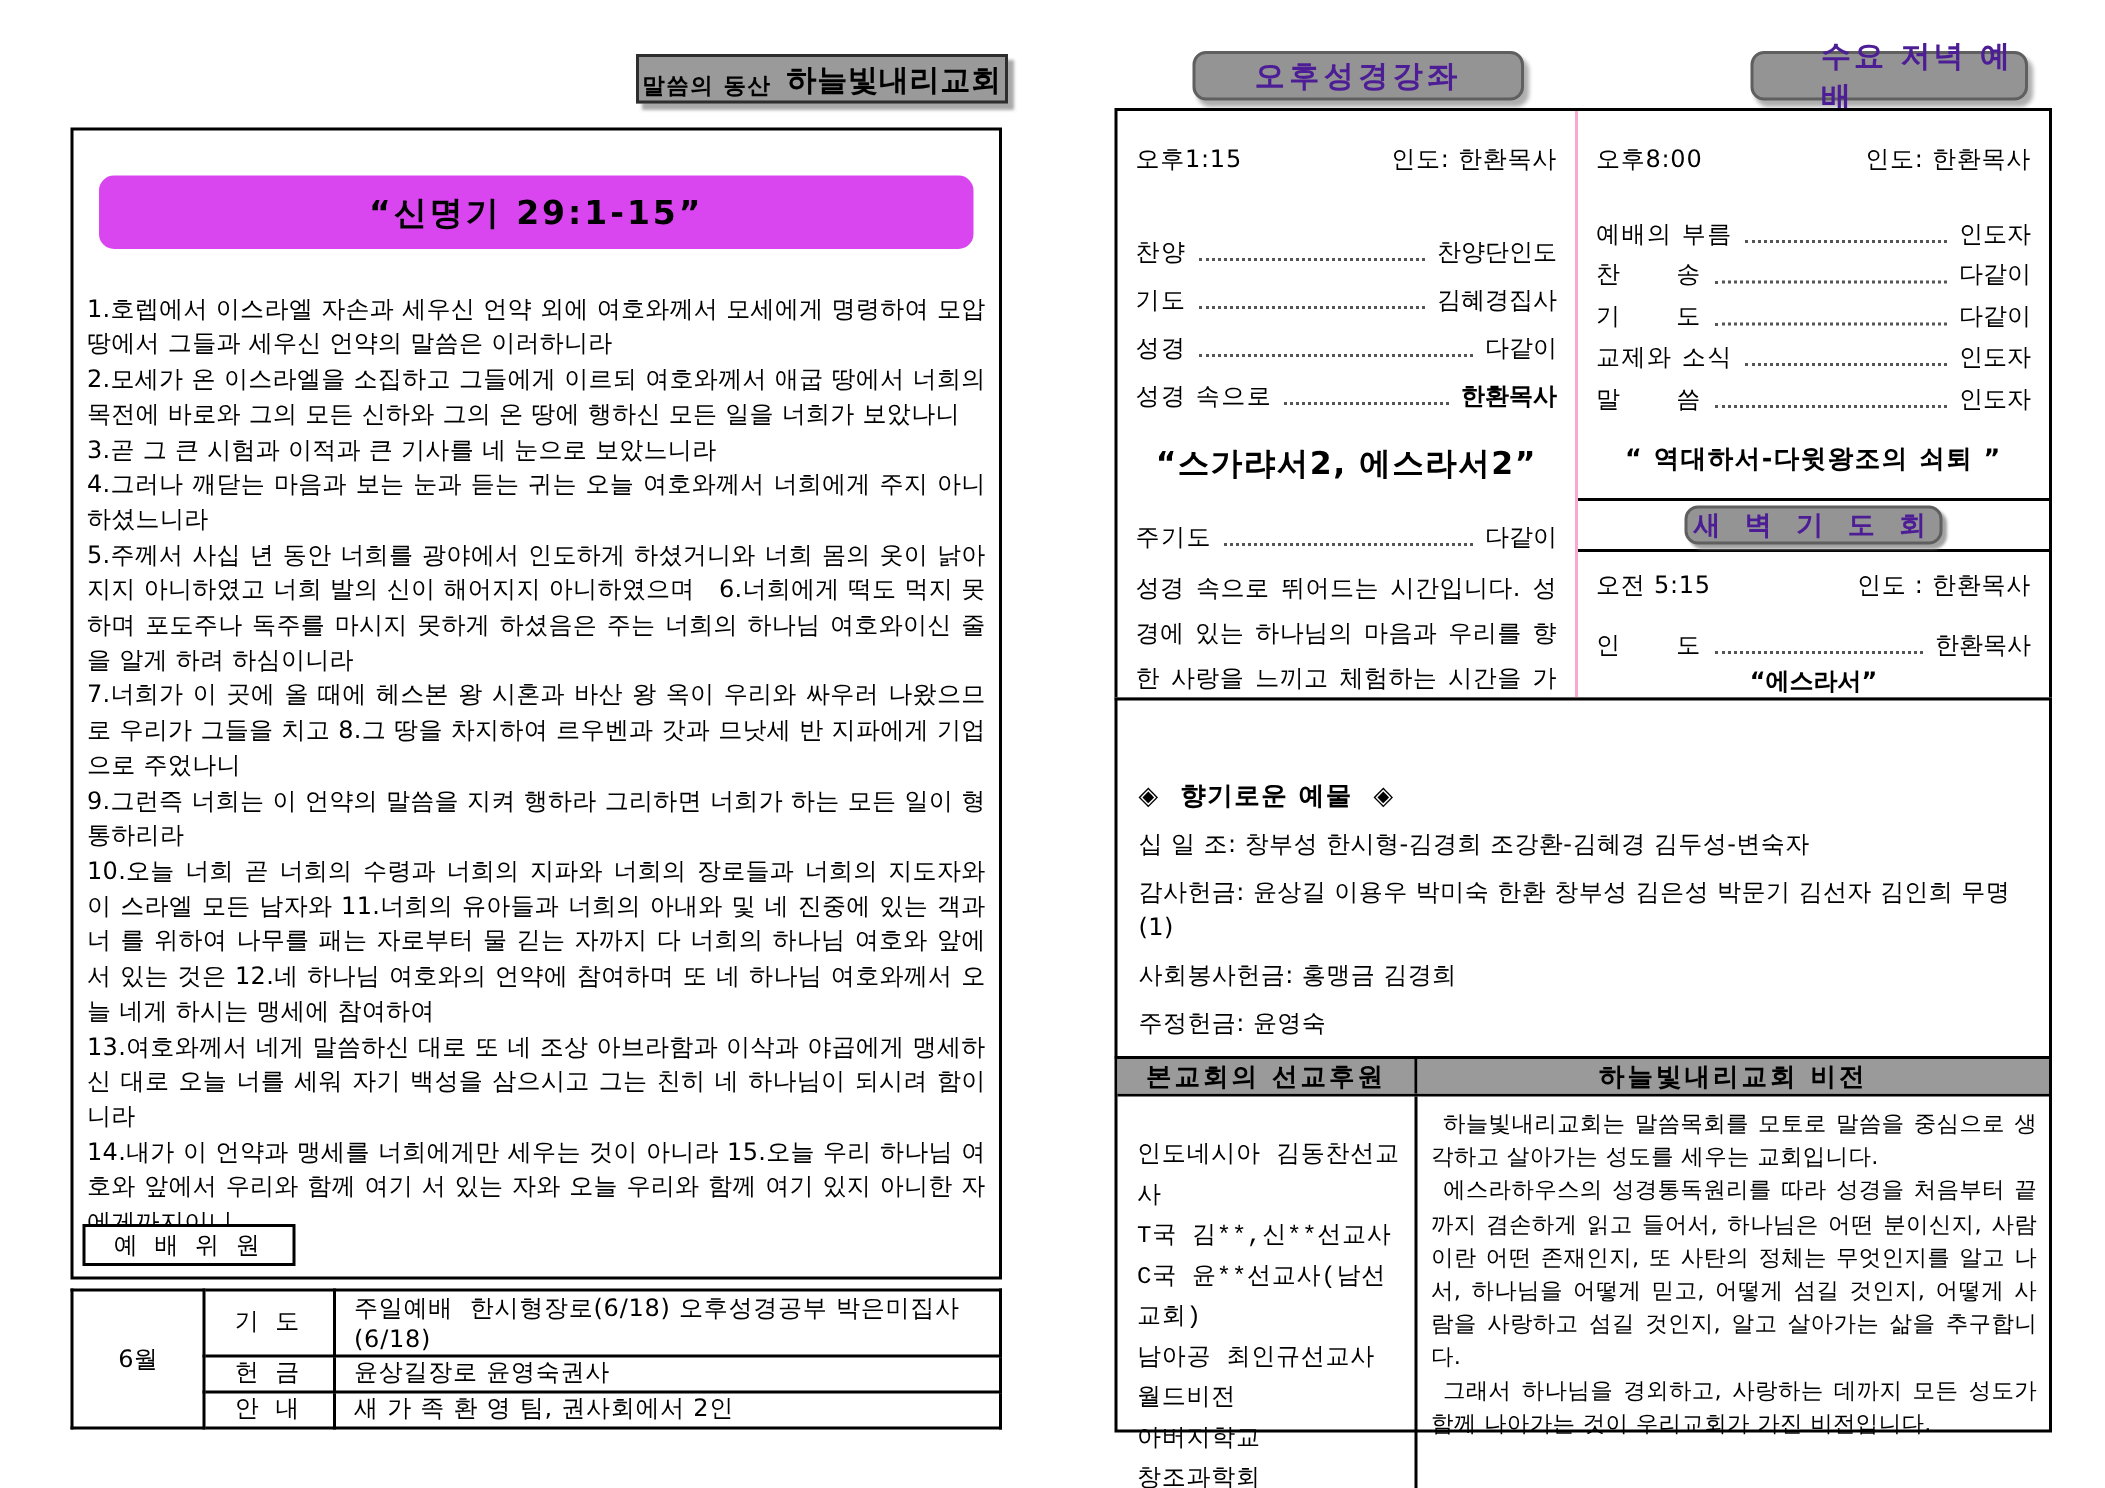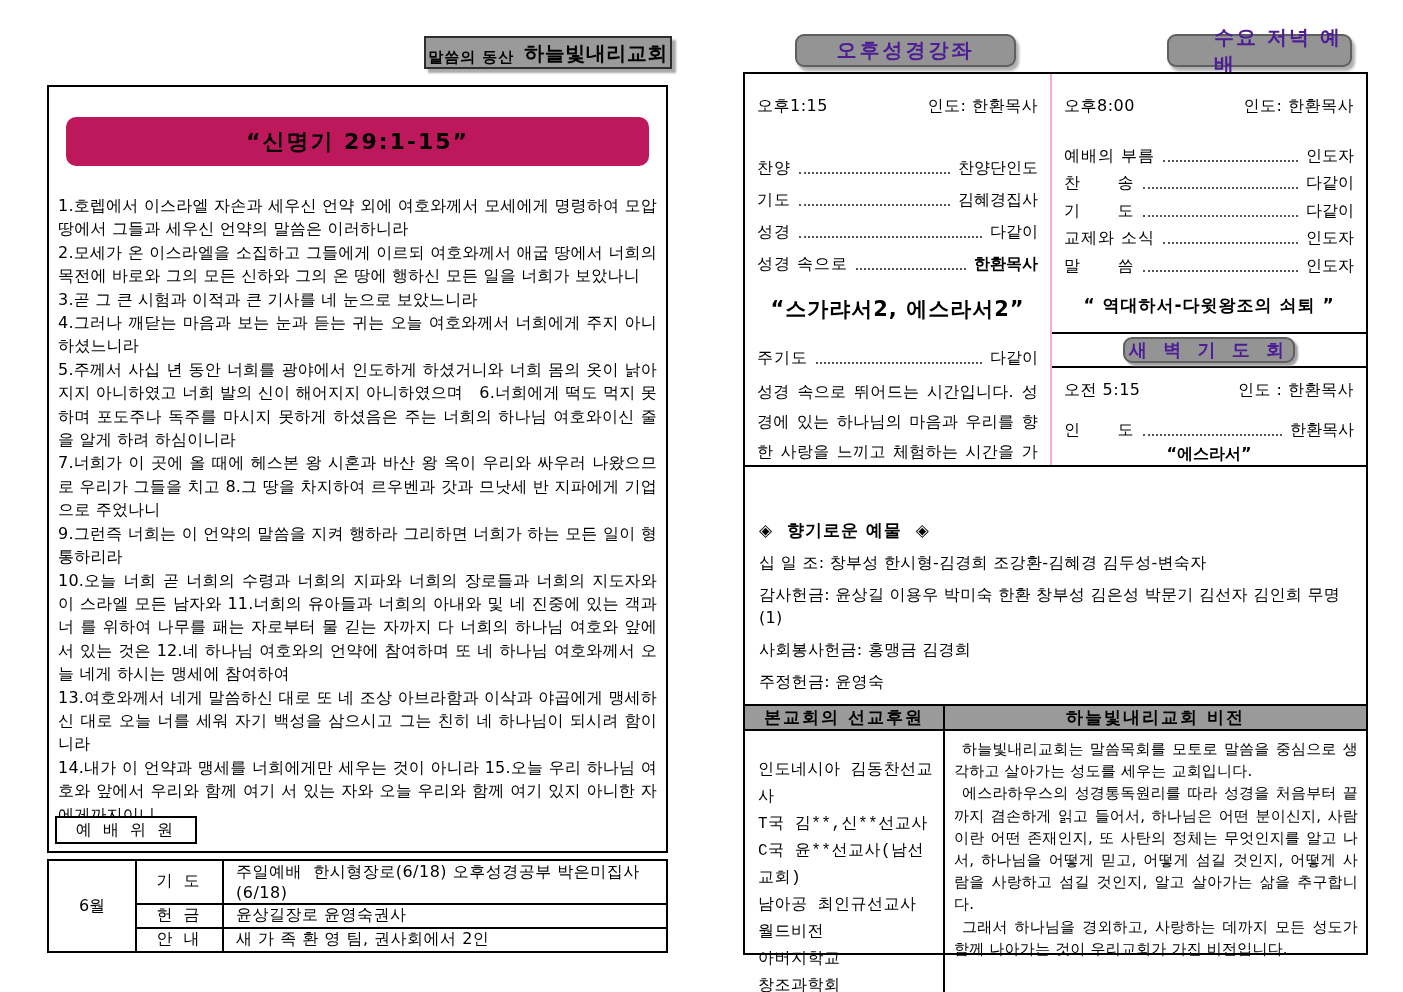--- a/index.html
+++ b/index.html
@@ -14,21 +14,21 @@
   .hdr-badge {
     left:424px; top:36px; width:248px; height:33px;
     background:#9a9a9a; border:2px solid #2e2e2e; box-shadow:4px 4px 2px #a9a9a9;
     display:flex; align-items:flex-end; justify-content:center; gap:10px;
   }
   .hdr-small { font-size:15px; font-weight:bold; letter-spacing:1px; }
   .hdr-big   { font-size:20px; font-weight:bold; letter-spacing:0.5px; }
 
   .main-box { left:47px; top:85px; width:621px; height:768px; border:2px solid #000; background:#fff; }
   .title-bar {
-    margin:30px 17px 0 17px; height:49px; background:#be185d; border-radius:10px;
+    margin:30px 17px 0 17px; height:49px; background:#d946ef; border-radius:10px;
     display:flex; align-items:center; justify-content:center;
     font-size:22px; font-weight:bold; letter-spacing:2px;
   }
   .scripture { margin:28px 9px 0 9px; }
   .scripture p { margin:0; font-size:16px; line-height:23.4px; text-align:justify; letter-spacing:0.2px; }
 
   .committee-box {
     left:55px; top:816px; width:142px; height:28px; border:2px solid #000; background:#fff;
     display:flex; align-items:center; justify-content:center; font-size:16px; letter-spacing:3px;
   }

